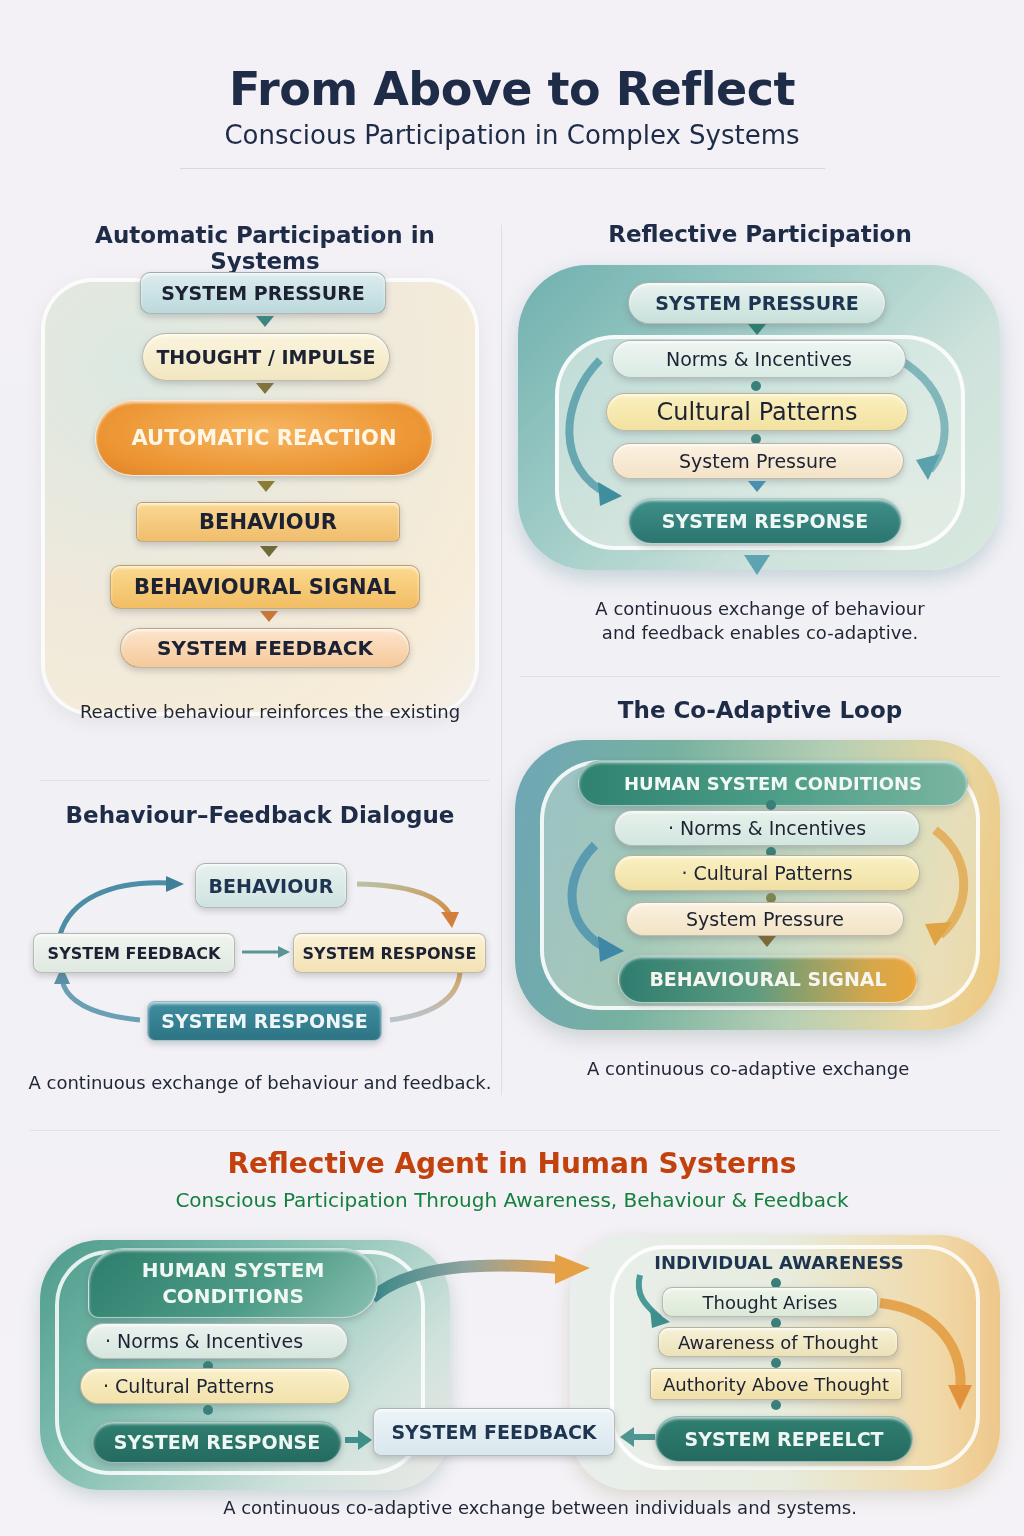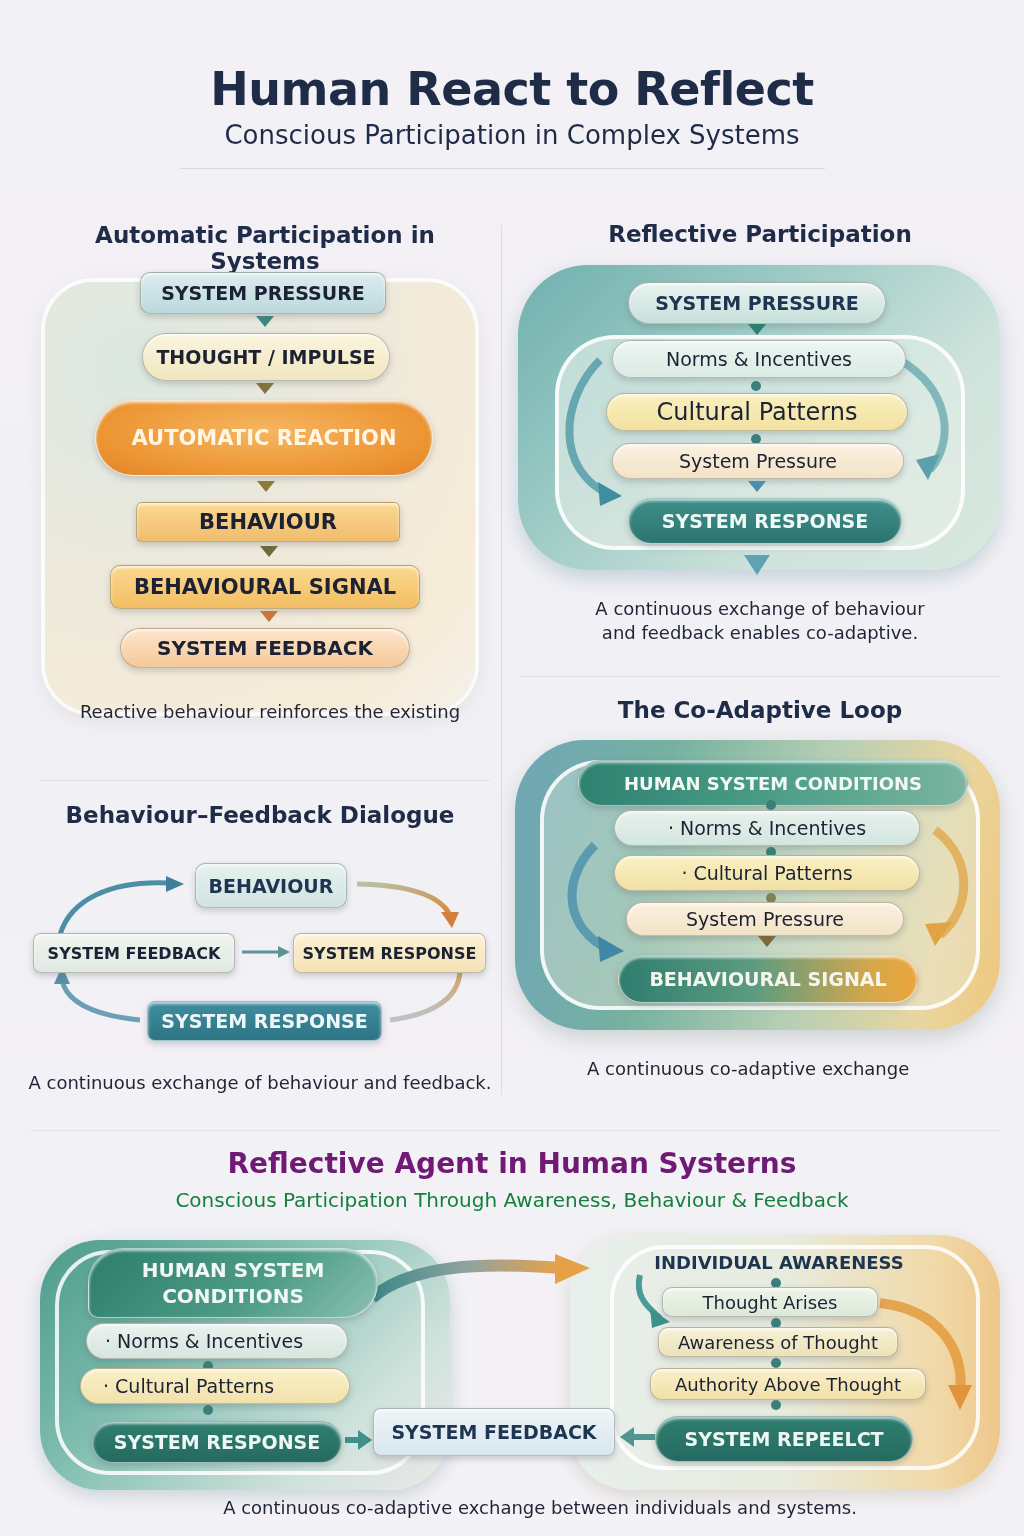--- a/index.html
+++ b/index.html
@@ -84,21 +84,21 @@
   }
   .panel-br-inner {
     left: 610px; top: 1245px; width: 370px; height: 225px; border-radius: 55px;
     border: 4px solid rgba(255,255,255,0.85);
   }
   svg.ov { position: absolute; left: 0; top: 0; pointer-events: none; }
 </style>
 </head>
 <body>
 
-<div class="abs title">Human React to Reflect</div>
+<div class="abs title">From Above to Reflect</div>
 <div class="abs subtitle">Conscious Participation in Complex Systems</div>
 <div class="abs rule"></div>
 <div class="abs vdiv"></div>
 <div class="abs hdiv-l"></div>
 <div class="abs hdiv-r"></div>
 <div class="abs hdiv-b"></div>
 
 <section>
   <div class="abs sec-title" style="left:40px;width:450px;top:222px;">Automatic Participation in Systems</div>
   <div class="abs panel-auto"></div>
@@ -216,21 +216,21 @@
   <div class="arrow-down" style="left:758px;top:936px;border-top-color:#7a6a3a;"></div>
 
   <div class="pill" style="left:618px;top:955px;width:300px;height:48px;border-radius:24px;background:linear-gradient(90deg,#2f7d6f,#5c9b80 45%,#d6a74a 85%,#eaa63c);color:#f5f6ef;font-size:19px;border-color:rgba(255,255,255,0.6);">BEHAVIOURAL SIGNAL</div>
 
   <div class="abs caption" style="left:555px;width:400px;top:1057px;text-align:left;">
     <div style="padding-left:32px;">A continuous co-adaptive exchange</div>
   </div>
 </section>
 
 <section>
-  <div class="abs" style="left:0;width:1024px;top:1147px;text-align:center;font-size:28px;color:#701a75;font-weight:bold;">Reflective Agent in Human Systerns</div>
+  <div class="abs" style="left:0;width:1024px;top:1147px;text-align:center;font-size:28px;color:#c2410c;font-weight:bold;">Reflective Agent in Human Systerns</div>
   <div class="abs" style="left:0;width:1024px;top:1188px;text-align:center;font-size:20px;color:#15803d;">Conscious Participation Through Awareness, Behaviour &amp; Feedback</div>
 
   <div class="abs panel-bl"></div>
   <div class="abs panel-bl-inner"></div>
   <div class="abs panel-br"></div>
   <div class="abs panel-br-inner"></div>
 
   <svg class="ov" width="1024" height="1536">
     <defs>
       <linearGradient id="gTop" x1="0" y1="0" x2="1" y2="0">
@@ -262,18 +262,18 @@
   <div class="pill" style="left:92px;top:1421px;width:250px;height:42px;border-radius:21px;background:linear-gradient(180deg,#2f7f70,#256a60);color:#eef7f3;font-size:19px;border-color:rgba(255,255,255,0.5);">SYSTEM RESPONSE</div>
 
   <div class="pill" style="left:373px;top:1408px;width:242px;height:48px;border-radius:8px;background:linear-gradient(180deg,#edf4f7,#d8e7ee);color:#1e3552;font-size:19px;">SYSTEM FEEDBACK</div>
 
   <div class="abs" style="left:620px;top:1252px;width:318px;text-align:center;font-size:18px;font-weight:bold;color:#1e3552;">INDIVIDUAL AWARENESS</div>
   <div class="dot" style="left:771px;top:1278px;"></div>
   <div class="pill norm" style="left:662px;top:1287px;width:216px;height:30px;border-radius:10px;background:linear-gradient(180deg,#eef4e8,#dbe9d8);font-size:18px;text-align:right;">Thought Arises</div>
   <div class="dot" style="left:771px;top:1318px;"></div>
   <div class="pill norm" style="left:658px;top:1327px;width:240px;height:30px;border-radius:10px;background:linear-gradient(180deg,#f6f1d6,#ece2b8);font-size:18px;">Awareness of Thought</div>
   <div class="dot" style="left:771px;top:1358px;"></div>
-  <div class="pill norm" style="left:650px;top:1368px;width:276px;height:32px;border-radius:12px;background:linear-gradient(180deg,#faefcb,#f1e0a8);font-size:18px;">Authority Above Thought</div>
+  <div class="pill norm" style="left:650px;top:1368px;width:252px;height:32px;border-radius:4px;background:linear-gradient(180deg,#faefcb,#f1e0a8);font-size:18px;">Authority Above Thought</div>
   <div class="dot" style="left:771px;top:1400px;"></div>
   <div class="pill" style="left:655px;top:1416px;width:258px;height:46px;border-radius:23px;background:linear-gradient(180deg,#2f7f70,#256a60);color:#eef7f3;font-size:19px;border-color:rgba(255,255,255,0.5);">SYSTEM REPEELCT</div>
 
   <div class="abs caption" style="left:0;width:1080px;top:1496px;">A continuous co-adaptive exchange between individuals and systems.</div>
 </section>
 
 </body></html>

